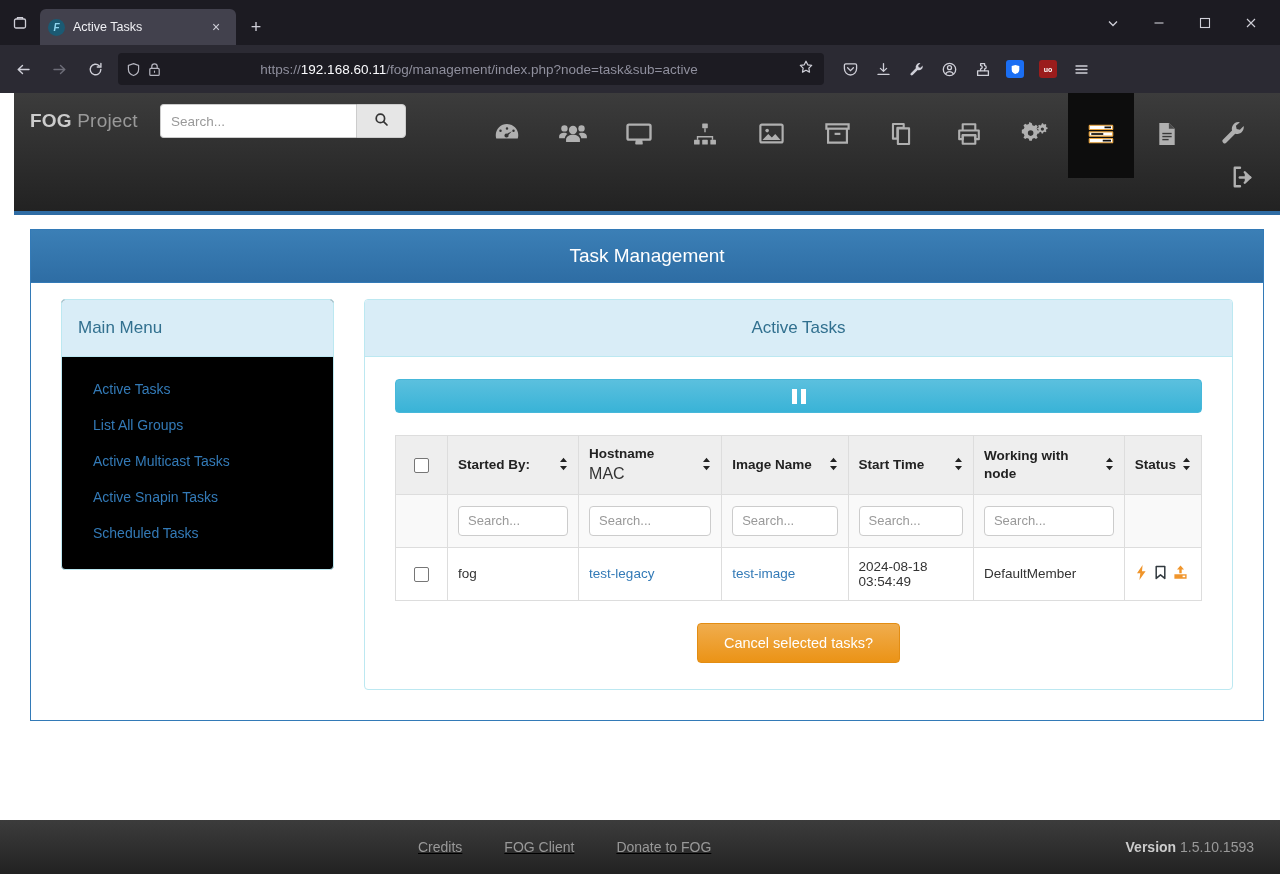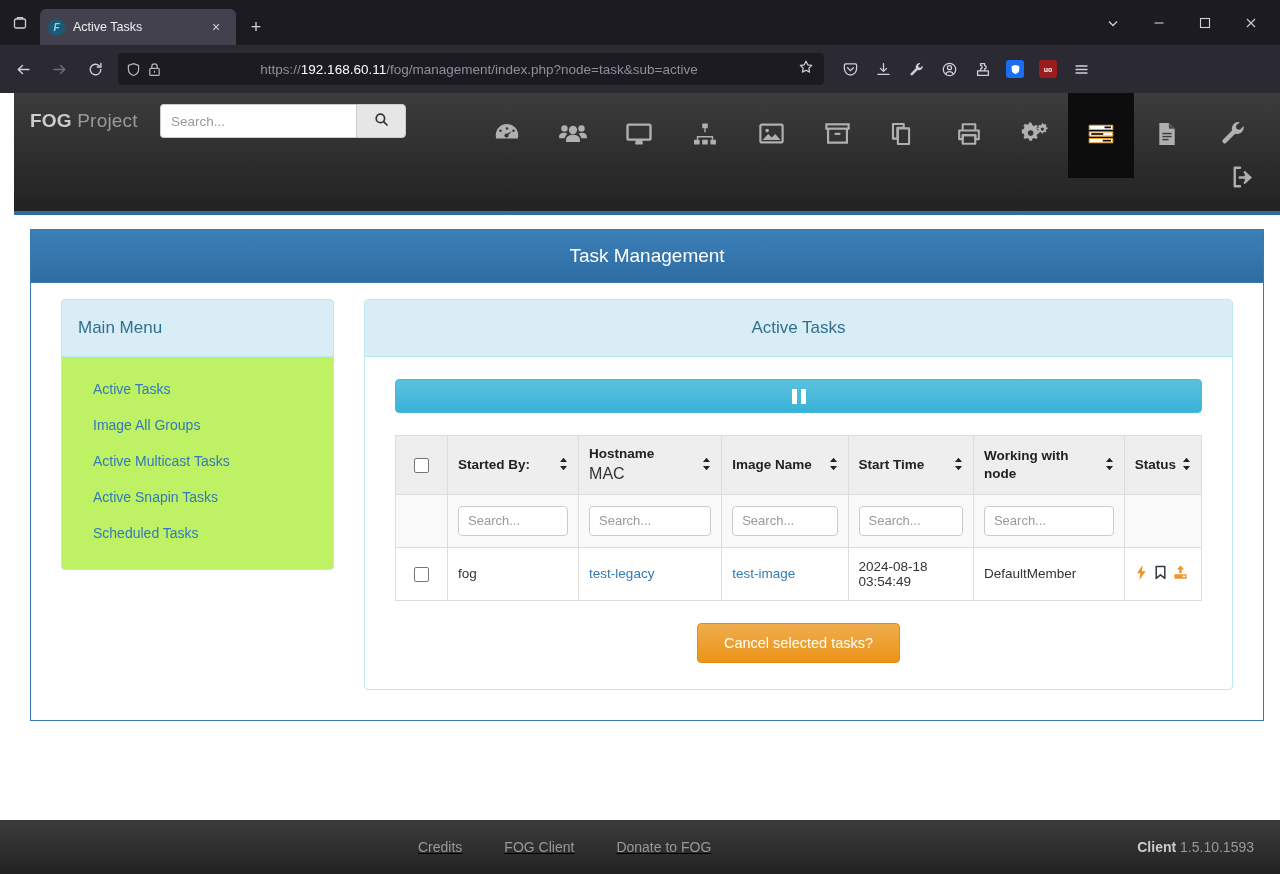--- a/index.html
+++ b/index.html
@@ -138,21 +138,21 @@
   }
   .panel-main-head {
     background: linear-gradient(#3b7fb6, #2e6da4);
     color: #ffffff; text-align: center; font-size: 19px; padding: 15px 10px;
     border-bottom: 1px solid #337ab7;
   }
   .panel-main-body { padding: 16px 30px 30px 30px; display: flex; gap: 30px; }
 
   .sidebar {
     width: 273px; flex: 0 0 273px; border: 1px solid #bce8f1; border-radius: 4px;
-    background: #bef264; height: fit-content; overflow: hidden;
+    background: #000000; height: fit-content; overflow: hidden;
   }
   .sidebar-head {
     background: #d9edf7; color: #31708f; font-size: 17px; padding: 18px 16px;
     border-bottom: 1px solid #bce8f1;
   }
   .sidebar-list { padding: 14px 0 18px 0; }
   .sidebar-item {
     display: block; color: #337ab7; font-size: 14px; padding: 10px 0 10px 31px;
     text-decoration: none;
   }
@@ -516,21 +516,21 @@
 
     <div class="content">
       <div class="panel-main">
         <div class="panel-main-head">Task Management</div>
         <div class="panel-main-body">
 
           <div class="sidebar">
             <div class="sidebar-head">Main Menu</div>
             <div class="sidebar-list">
               <a class="sidebar-item" href="#">Active Tasks</a>
-              <a class="sidebar-item" href="#">Image All Groups</a>
+              <a class="sidebar-item" href="#">List All Groups</a>
               <a class="sidebar-item" href="#">Active Multicast Tasks</a>
               <a class="sidebar-item" href="#">Active Snapin Tasks</a>
               <a class="sidebar-item" href="#">Scheduled Tasks</a>
             </div>
           </div>
 
           <div class="panel-tasks">
             <div class="panel-tasks-head">Active Tasks</div>
             <div class="panel-tasks-body">
 
@@ -694,19 +694,19 @@
     </div>
 
     <div class="footer">
       <div class="footer-links">
         <a href="#">Credits</a>
         <a href="#">FOG Client</a>
         <a href="#">Donate to FOG</a>
       </div>
       <div class="footer-spacer"></div>
       <div class="footer-version">
-        <b>Client</b>
+        <b>Version</b>
         <span>1.5.10.1593</span>
       </div>
     </div>
 
   </div>
 </div>
 
 </body></html>

